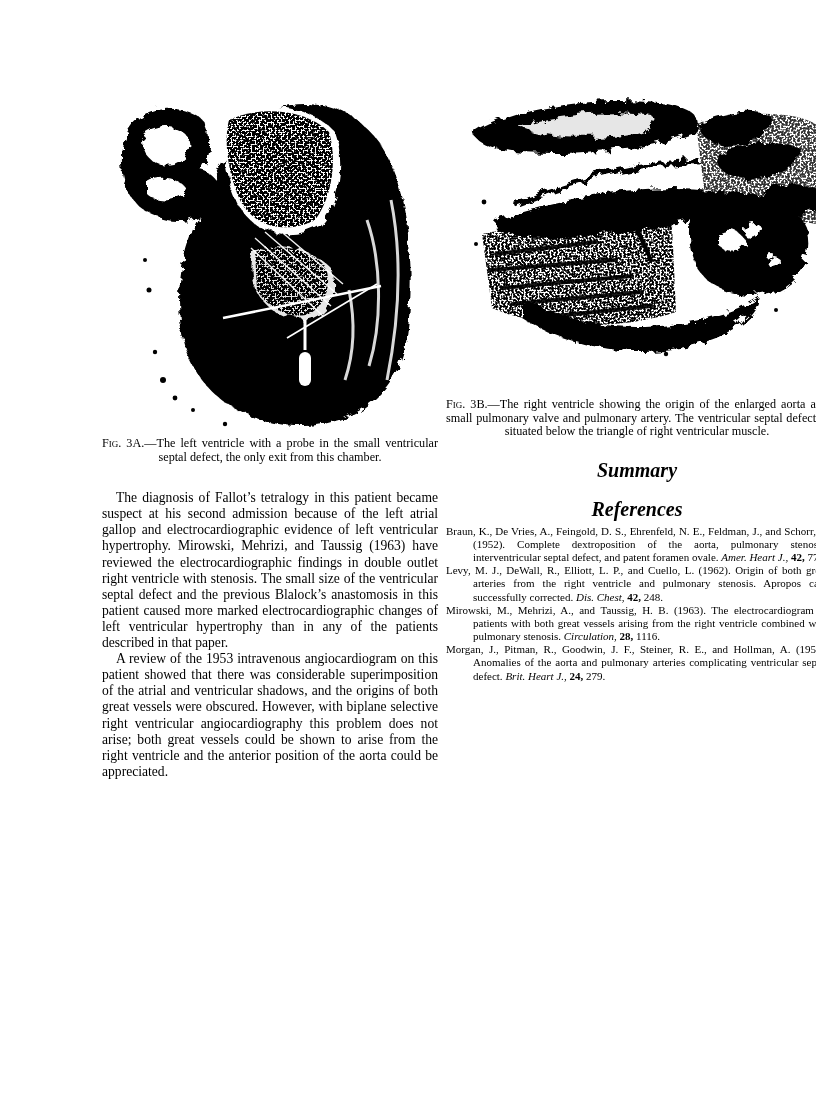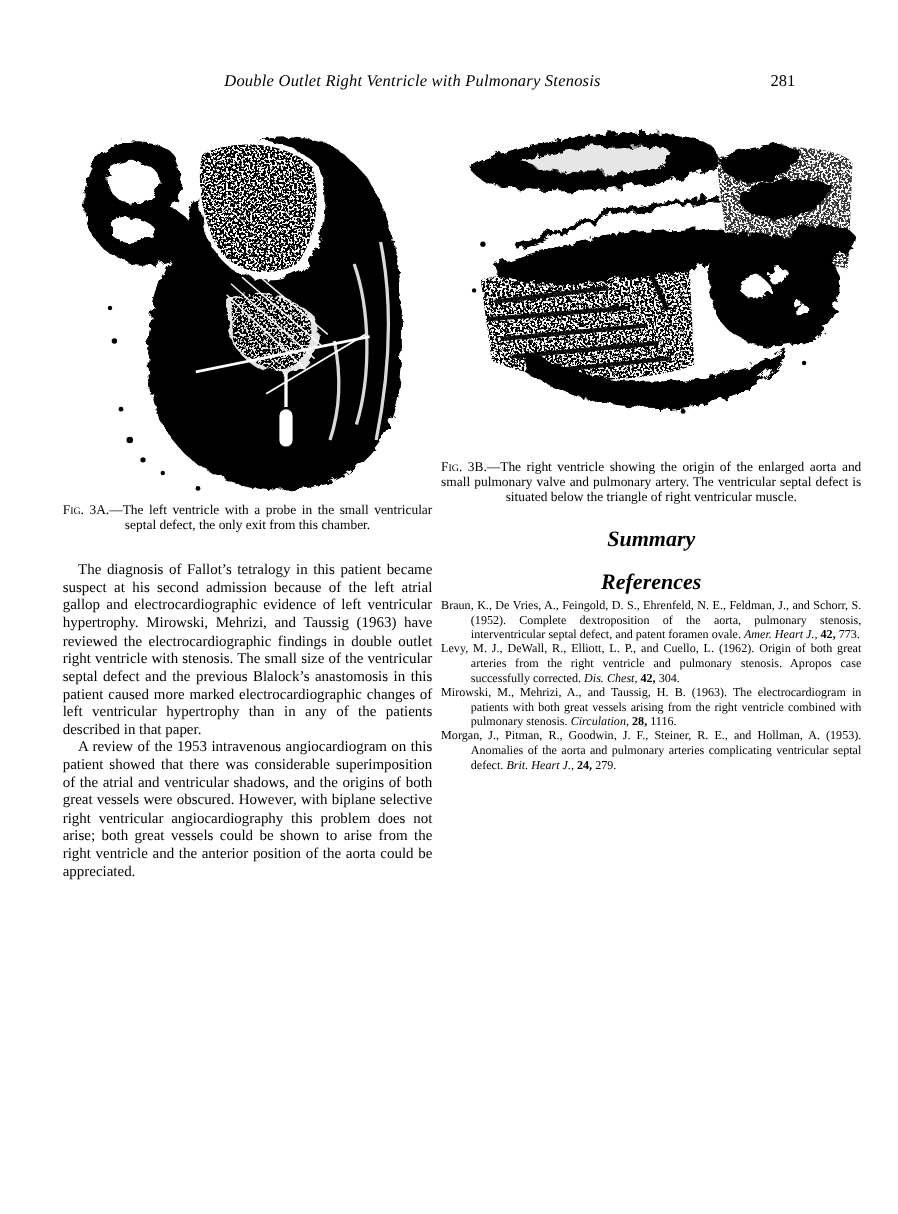--- a/index.html
+++ b/index.html
@@ -11,21 +11,21 @@
   .page{position:absolute;left:57px;top:66px;width:726px;}
   
   .runhead{position:relative;height:20px;}
   .runhead .title{
     text-align:center;font-style:italic;font-size:15px;letter-spacing:.2px;
     padding-right:90px;
   }
   .runhead .pagenum{position:absolute;right:60px;top:0;font-size:15px;font-style:normal;}
   
   .cols{display:flex;gap:8px;margin-top:14px;align-items:flex-start;}
-  .col-left{width:336px;flex:0 0 336px;}
+  .col-left{width:336px;flex:0 0 336px;margin-left:45px;}
   .col-right{width:382px;flex:0 0 382px;}
   figure{margin:0;}
   .figimg{display:block;}
   .cap{
     font-size:12.2px;line-height:13.6px;text-align:justify;text-align-last:center;
     margin-top:5px;
   }
   .cap .figlab{font-variant:small-caps;}
   
   .bodytext{margin-top:26px;font-size:13.6px;line-height:16.1px;text-align:justify;}
@@ -44,24 +44,20 @@
     list-style:none;margin:4px 0 0 0;padding:0;
     font-size:11px;line-height:13.15px;text-align:justify;
   }
   .refs li{padding-left:27px;text-indent:-27px;margin:0;}
 </style>
 </head>
 <body>
 
 <div class="page">
 
-  <div class="runhead">
-    <div class="title">Double Outlet Right Ventricle with Pulmonary Stenosis</div>
-    <div class="pagenum">281</div>
-  </div>
 
   <div class="cols">
 
     <div class="col-left">
 
       <figure>
         <svg class="figimg" viewBox="0 0 330 352" width="330" height="352" style="margin-left:3px;">
           <defs>
             <filter id="a-rgh" x="-15%" y="-15%" width="130%" height="130%">
               <feTurbulence type="turbulence" baseFrequency="0.05" numOctaves="4" seed="11" result="n"></feTurbulence>
@@ -164,19 +160,19 @@
           </g>
         </svg>
         <figcaption class="cap" style="margin-top:26px;"><span class="figlab">Fig. 3B.</span><span>—The right ventricle showing the origin of the enlarged aorta and small pulmonary valve and pulmonary artery. The ventricular septal defect is situated below the triangle of right ventricular muscle.</span></figcaption>
       </figure>
 
       <h3 class="sechead summary-head">Summary</h3>
 
       <h3 class="sechead refs-head">References</h3>
       <ul class="refs">
         <li><span>Braun, K., De Vries, A., Feingold, D. S., Ehrenfeld, N. E., Feldman, J., and Schorr, S. (1952).  Complete dextroposition of the aorta, pulmonary stenosis, interventricular septal defect, and patent foramen ovale.</span> <i>Amer. Heart J.,</i> <b>42,</b> <span>773.</span></li>
-        <li><span>Levy, M. J., DeWall, R., Elliott, L. P., and Cuello, L. (1962).  Origin of both great arteries from the right ventricle and pulmonary stenosis.  Apropos case successfully corrected.</span> <i>Dis. Chest,</i> <b>42,</b> <span>304.</span></li>
+        <li><span>Levy, M. J., DeWall, R., Elliott, L. P., and Cuello, L. (1962).  Origin of both great arteries from the right ventricle and pulmonary stenosis.  Apropos case successfully corrected.</span> <i>Dis. Chest,</i> <b>42,</b> <span>248.</span></li>
         <li><span>Mirowski, M., Mehrizi, A., and Taussig, H. B. (1963).  The electrocardiogram in patients with both great vessels arising from the right ventricle combined with pulmonary stenosis.</span> <i>Circulation,</i> <b>28,</b> <span>1116.</span></li>
         <li><span>Morgan, J., Pitman, R., Goodwin, J. F., Steiner, R. E., and Hollman, A. (1953).  Anomalies of the aorta and pulmonary arteries complicating ventricular septal defect.</span> <i>Brit. Heart J.,</i> <b>24,</b> <span>279.</span></li>
       </ul>
     </div>
   </div>
 </div>
 
 </body></html>

